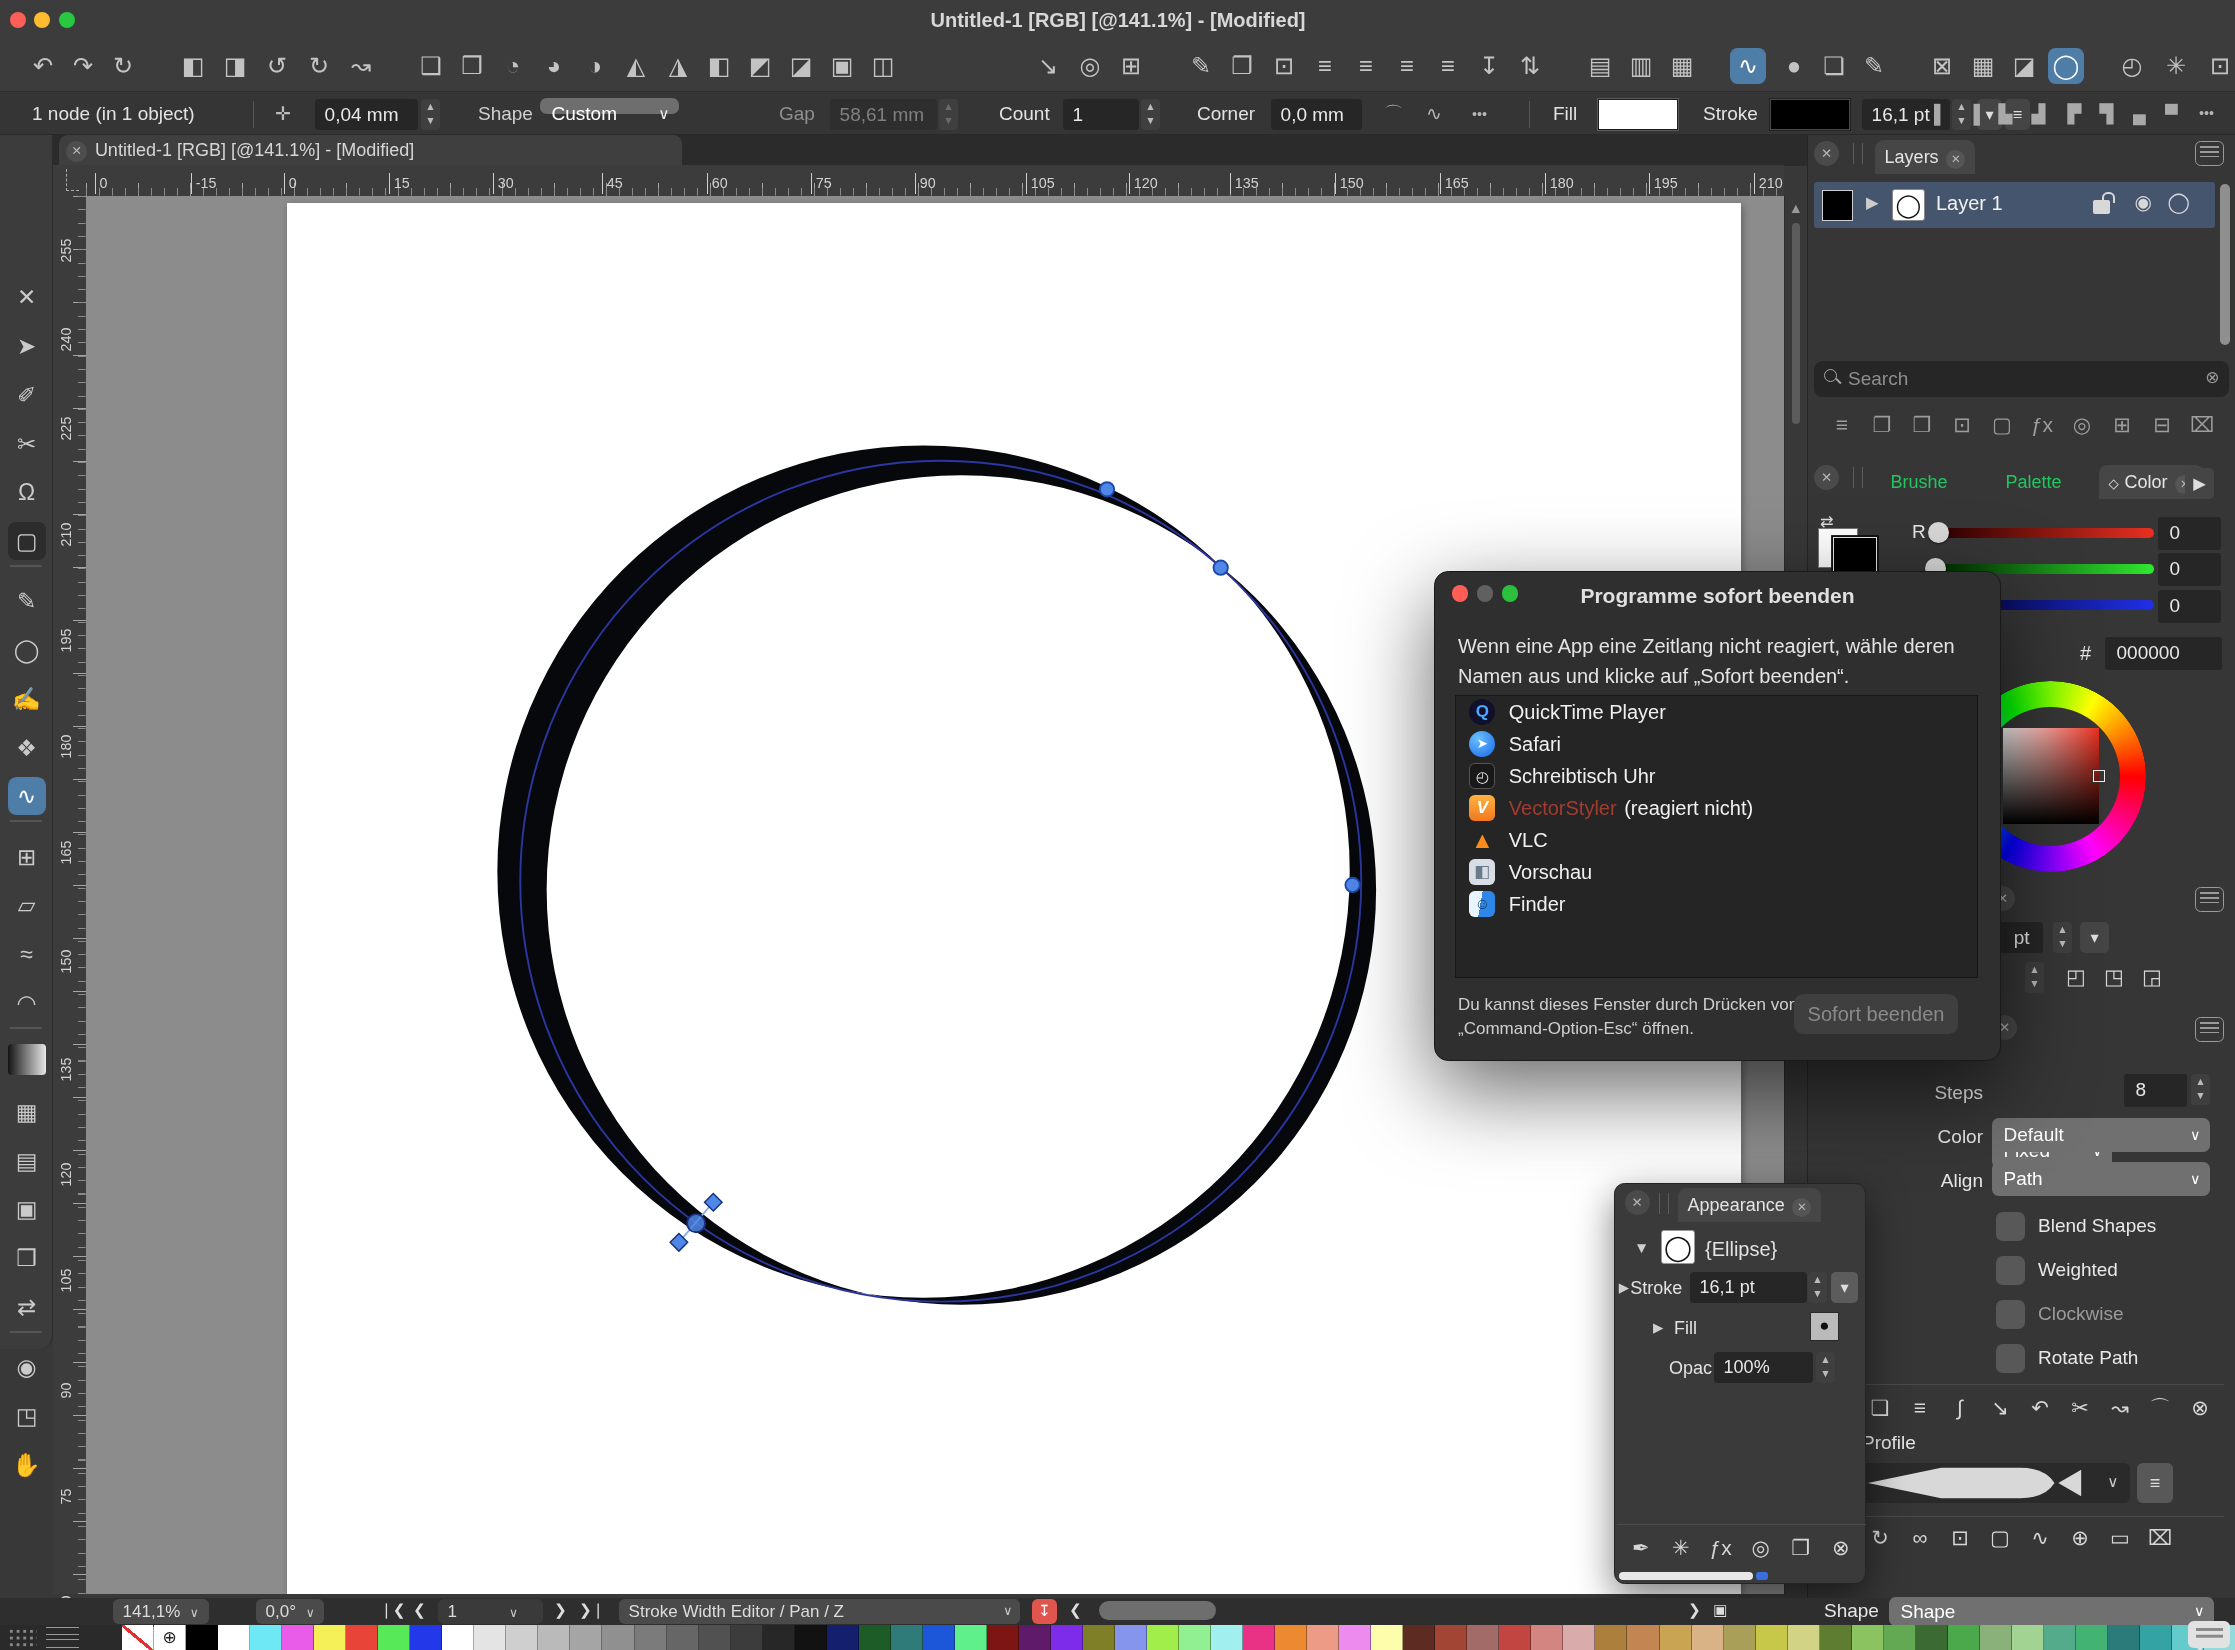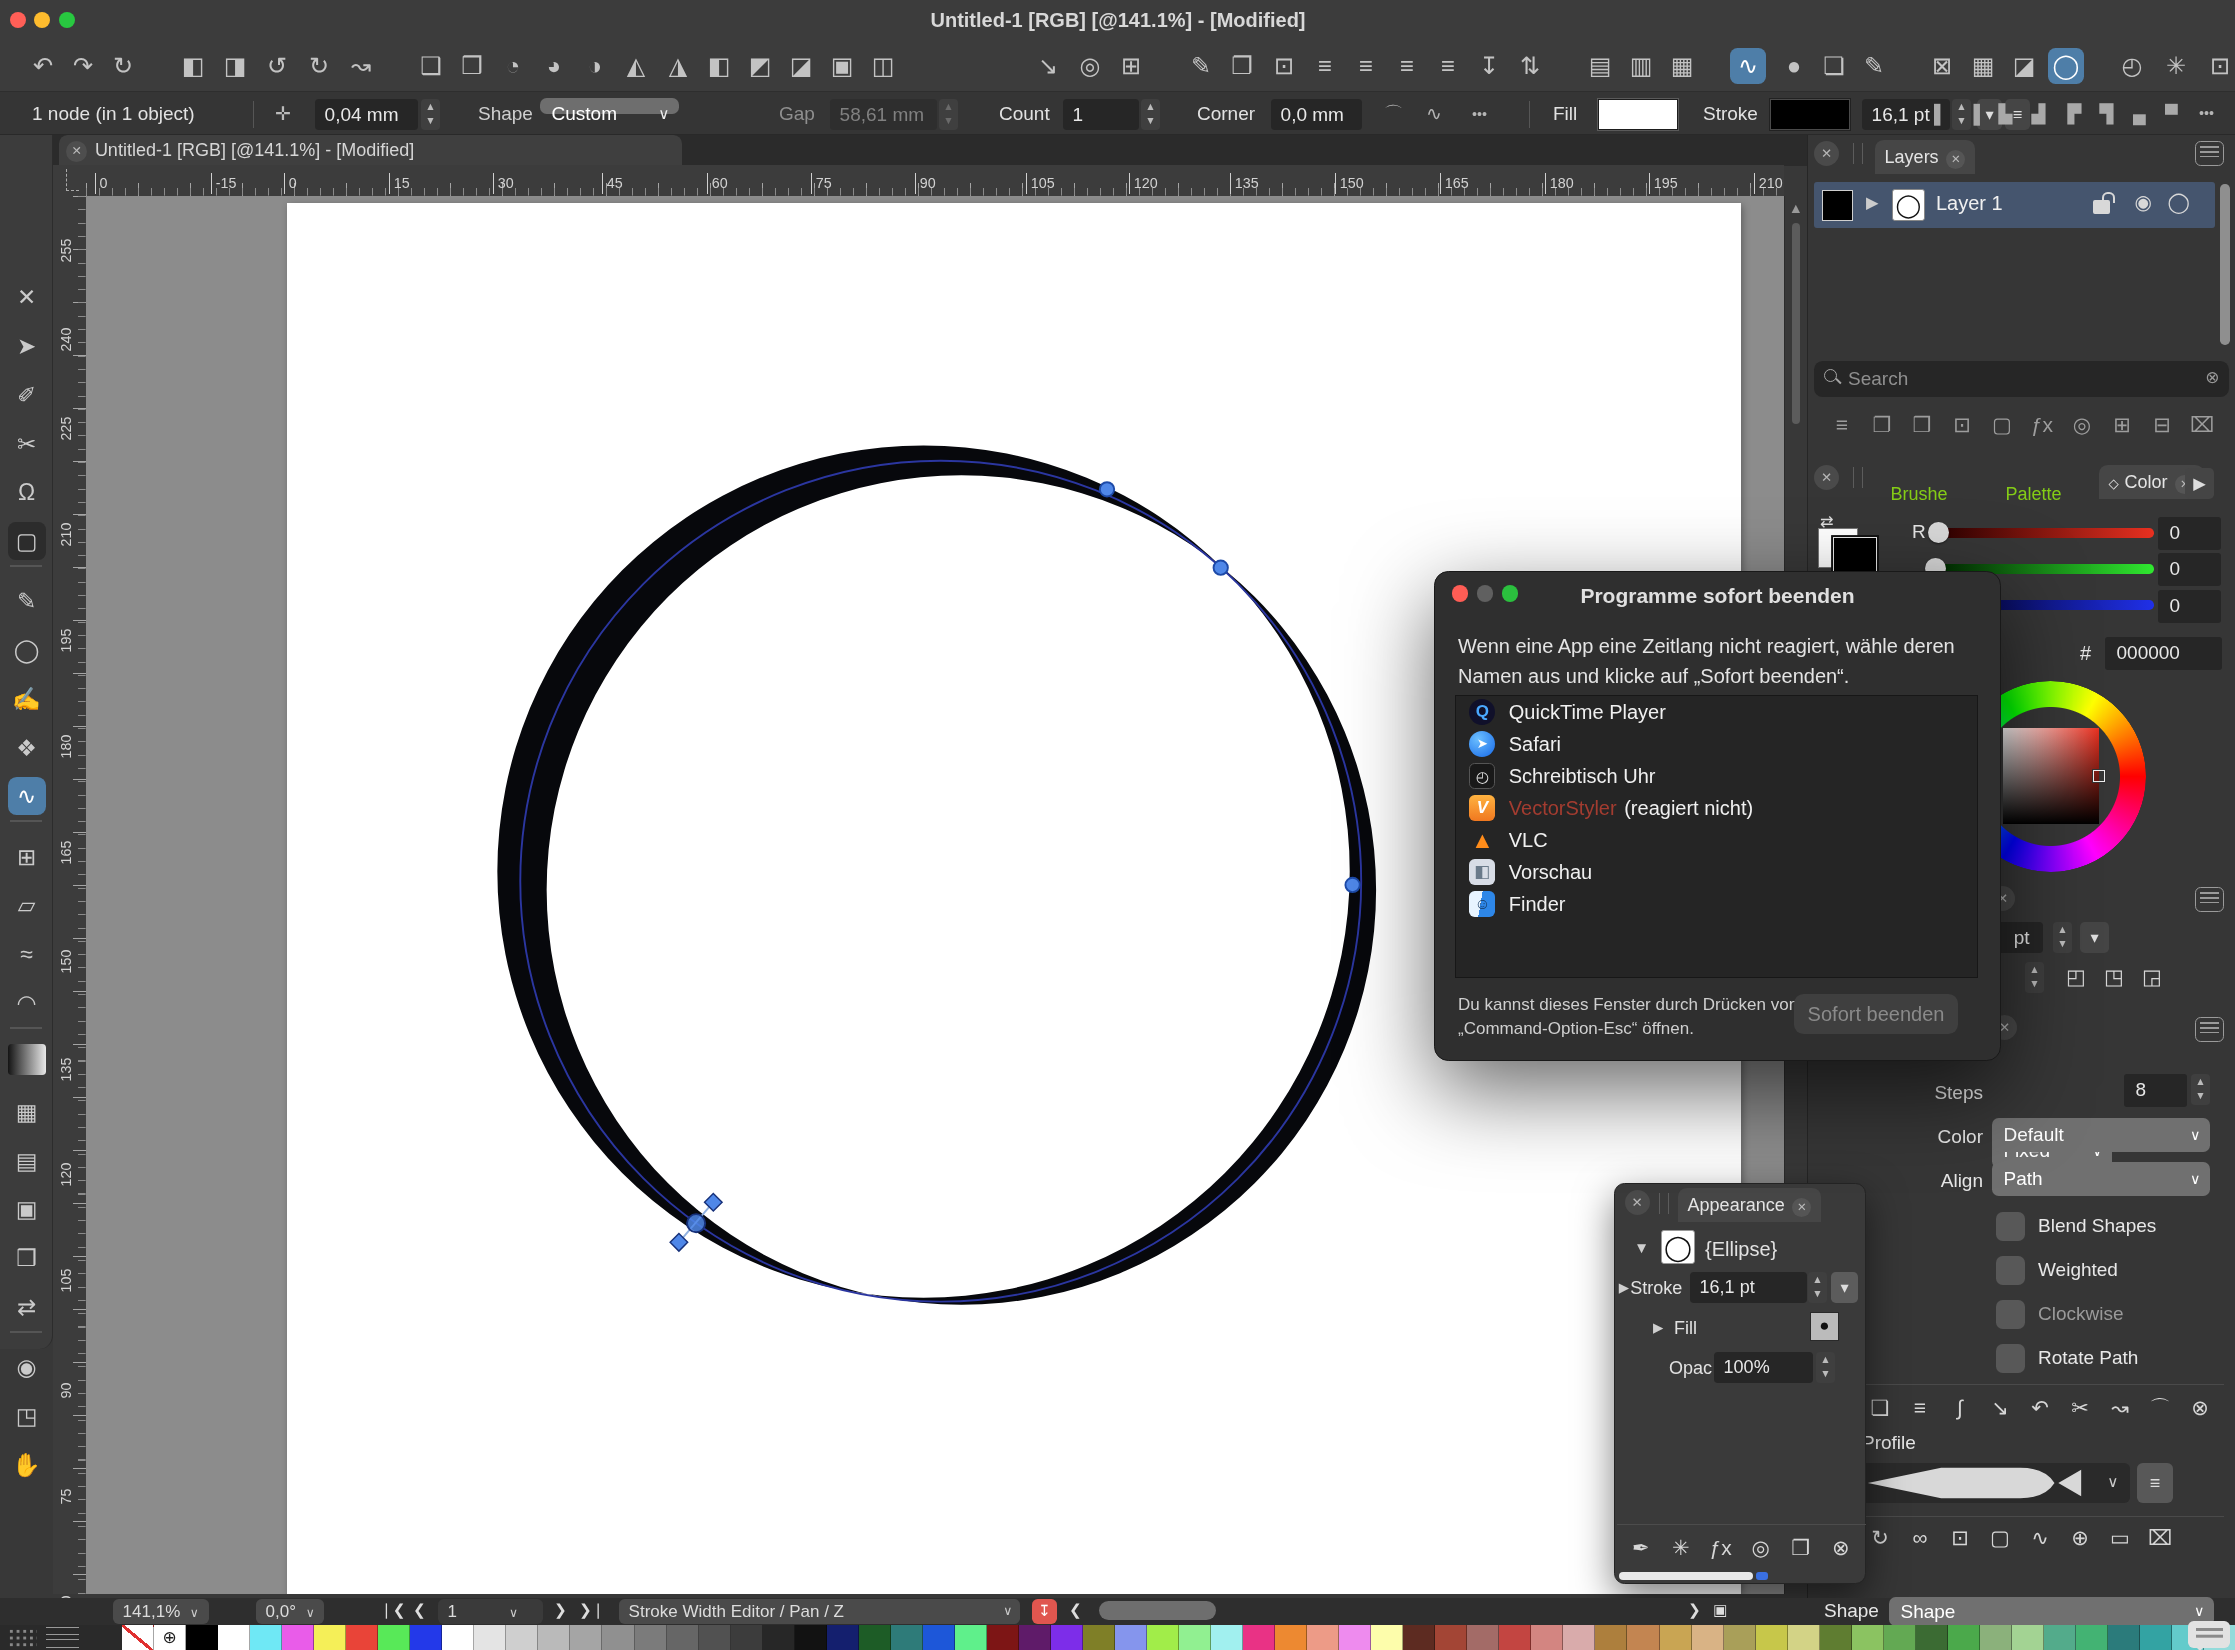--- a/index.html
+++ b/index.html
@@ -58,21 +58,21 @@
   .vscroll{position:absolute;left:1784px;top:196px;width:23px;height:1398px;background:#383838;border-left:1px solid #2c2c2c;}
   .vscroll .arr{position:absolute;left:3.8px;top:3.8px;font-size:14.3px;color:#999;}
   .vscroll .thumb{position:absolute;left:6.7px;top:27px;width:8.6px;height:201px;background:#5c5c5c;border-radius:4.8px;}
 
   
   .rightcol{position:absolute;left:1807px;top:135px;width:429px;height:1463px;background:#363636;border-left:1px solid #262626;}
   .pxc{position:absolute;width:25px;height:25px;border-radius:50%;background:#4a4a4a;color:#b5b5b5;text-align:center;line-height:25px;font-size:13.4px;}
   .grip{position:absolute;width:9.6px;height:21px;border-left:1.9px solid #5c5c5c;border-right:1.9px solid #5c5c5c;}
   .ptab{position:absolute;height:34px;background:#464646;border-radius:8.6px 8.6px 0 0;color:#e4e4e4;font-size:18px;line-height:34px;padding:0 9.6px;}
   .ptab .x{display:inline-block;width:19px;height:19px;line-height:19px;border-radius:50%;background:#555;color:#bbb;text-align:center;font-size:11.5px;margin-left:7.6px;}
-  .ptab.inactive{background:transparent;color:#84cc16;margin-top:12px;}
+  .ptab.inactive{background:transparent;color:#22c55e;}
   .hamb{position:absolute;width:29px;height:25px;border:1.9px solid #9a9a9a;border-radius:5.7px;}
   .hamb:after{content:"";position:absolute;left:3.8px;right:3.8px;top:3.8px;height:11.5px;
     background:repeating-linear-gradient(180deg,#9a9a9a 0 1.9px,transparent 1.9px 4.8px);}
   .layerrow{position:absolute;left:1814px;top:182px;width:401px;height:46px;background:#45556e;border-radius:2.9px;}
   .lswatch{position:absolute;left:7.6px;top:7.6px;width:31px;height:31px;background:#000;border:1.9px solid #cfcfcf;}
   .lthumb{position:absolute;left:78px;top:6.7px;width:32.5px;height:32.5px;background:#fff;border:1px solid #888;border-radius:2.9px;color:#111;text-align:center;line-height:31px;font-size:23px;}
   .searchbar{position:absolute;left:1814px;top:361px;width:415px;height:36px;background:#262626;border-radius:8.6px;}
   .mag{position:absolute;left:9.6px;top:7.6px;width:13.4px;height:13.4px;border:1.9px solid #a5a5a5;border-radius:50%;}
   .mag:after{content:"";position:absolute;left:10.5px;top:10.5px;width:6.7px;height:1.9px;background:#a5a5a5;transform:rotate(45deg);}
   .prow-ic{display:inline-block;width:40px;text-align:center;font-size:21px;color:#9d9d9d;}
@@ -286,21 +286,21 @@
 
   <div class="tabstrip">
     <div class="doctab">
       <span class="x">✕</span><span>Untitled-1 [RGB] [@141.1%] - [Modified]</span>
     </div>
   </div>
   <div class="ruler-corner"></div>
   <div class="ruler-h">
 
   <span class="rlh" style="left: 8.6px;">0</span>
-      <span class="rlh" style="left: 105px; margin-left: 20px;">-15</span>
+      <span class="rlh" style="left: 105px;">-15</span>
       <span class="rlh" style="left: 198px;">0</span>
       <span class="rlh" style="left: 303px;">15</span>
       <span class="rlh" style="left: 407px;">30</span>
       <span class="rlh" style="left: 516px;">45</span>
       <span class="rlh" style="left: 621px;">60</span>
       <span class="rlh" style="left: 725px;">75</span>
       <span class="rlh" style="left: 829px;">90</span>
       <span class="rlh" style="left: 940px;">105</span>
       <span class="rlh" style="left: 1043px;">120</span>
       <span class="rlh" style="left: 1144px;">135</span>

